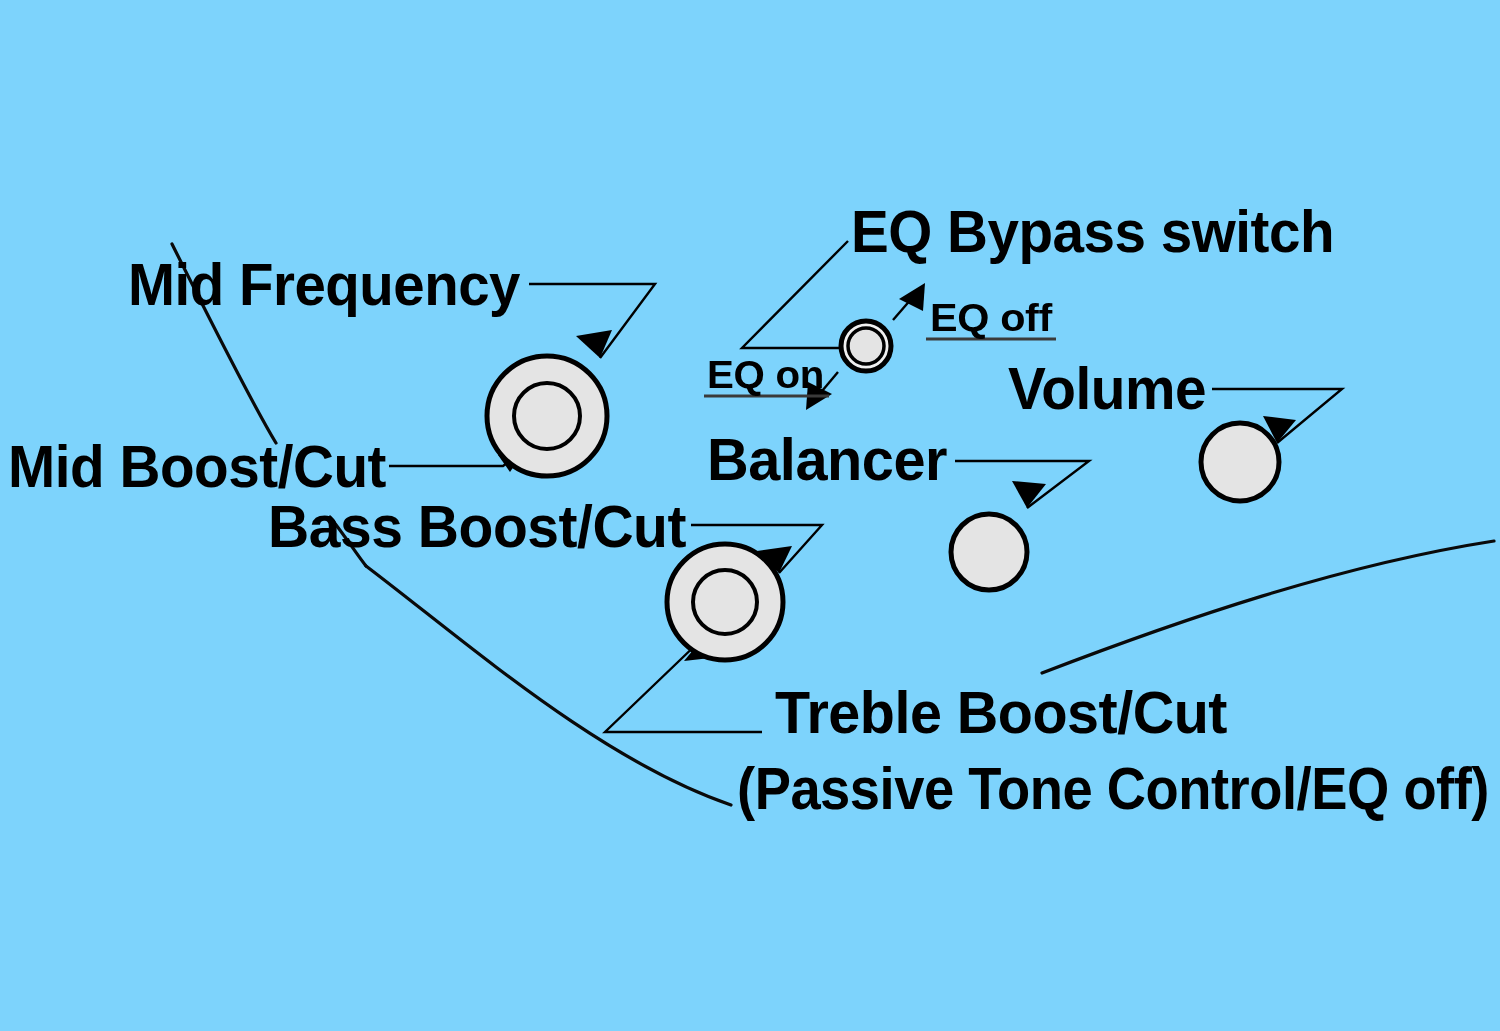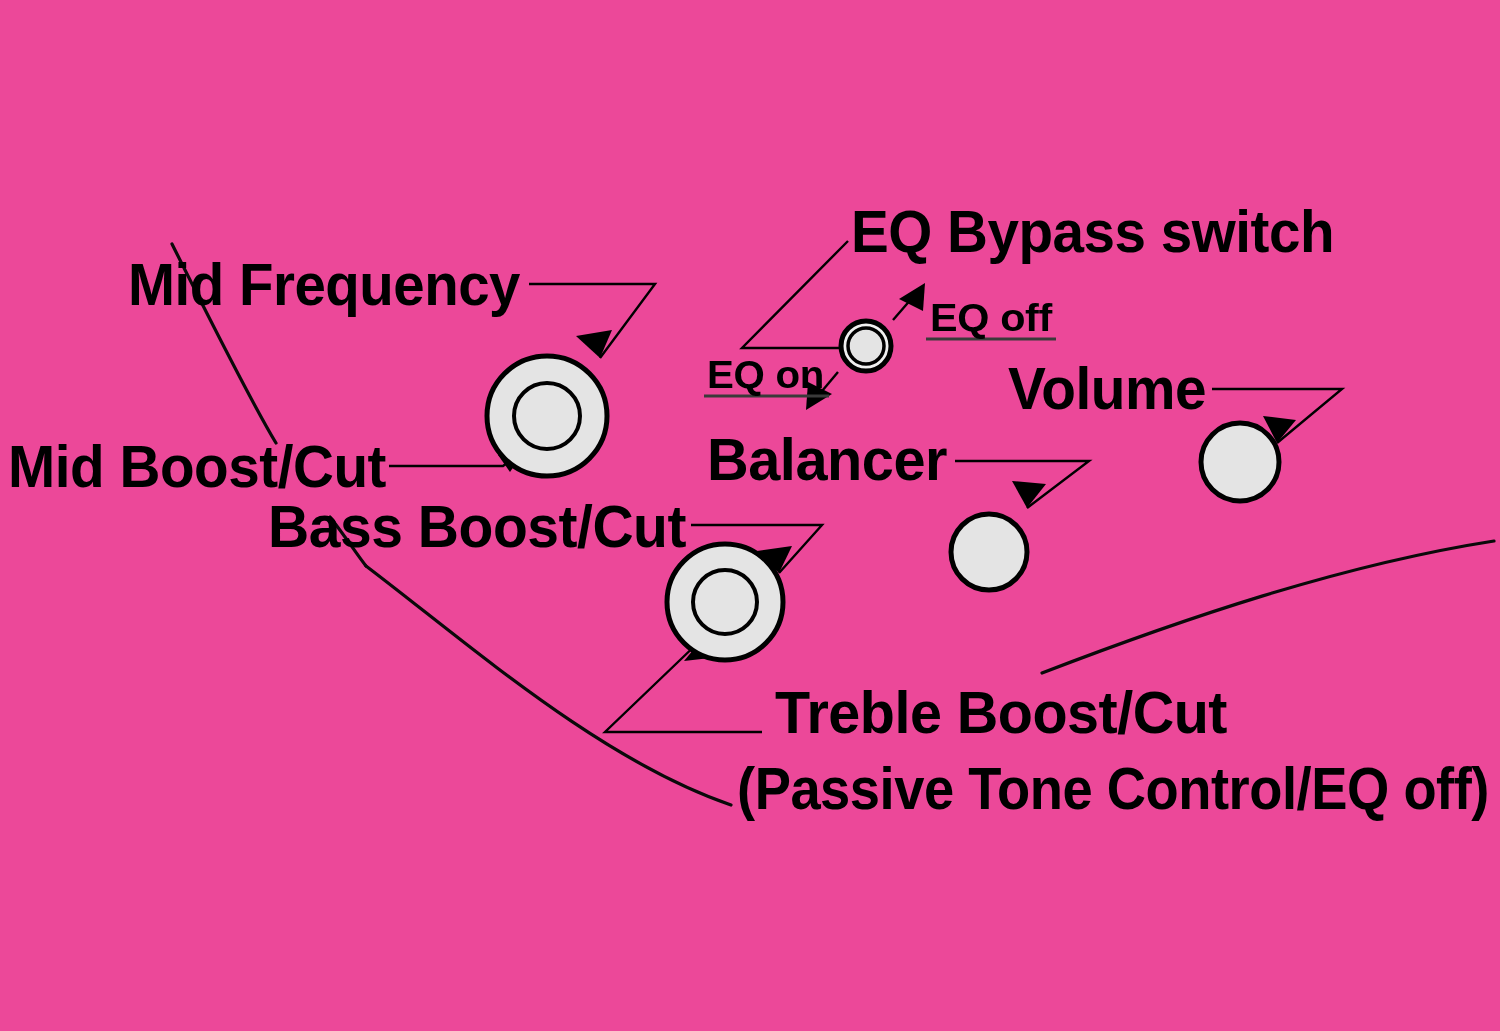--- a/index.html
+++ b/index.html
@@ -4,21 +4,21 @@
 <style>
   html, body {
     margin: 0;
     padding: 0;
     background: #ffffff;
   }
   #stage {
     position: relative;
     width: 1500px;
     height: 1031px;
-    background: #ec4899;
+    background: #7dd3fc;
     overflow: hidden;
     font-family: "Liberation Sans", sans-serif;
   }
   #diagram {
     position: absolute;
     inset: 0;
     width: 1500px;
     height: 1031px;
   }
   .lbl {

